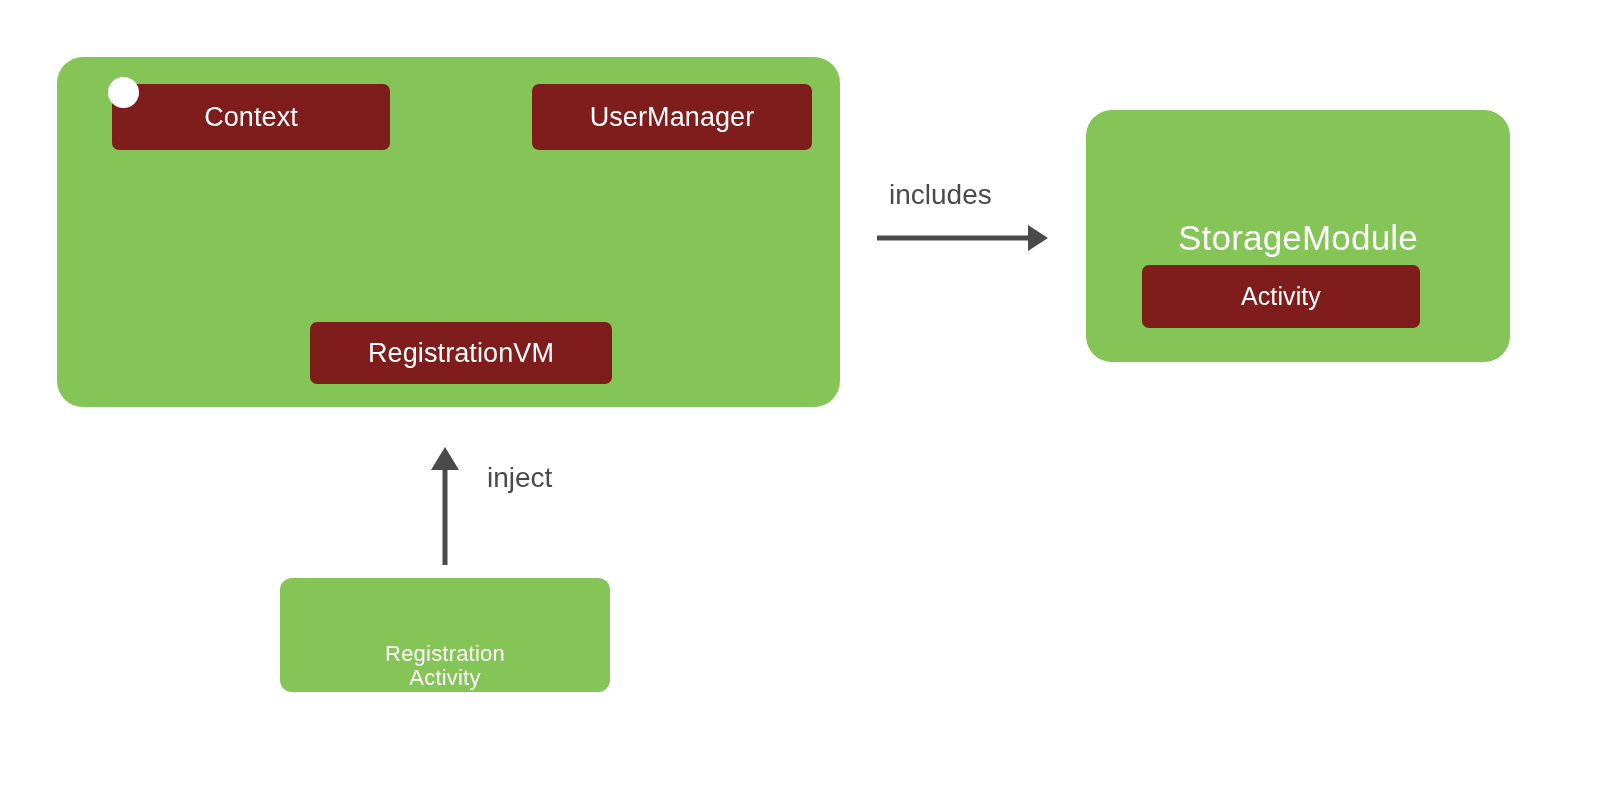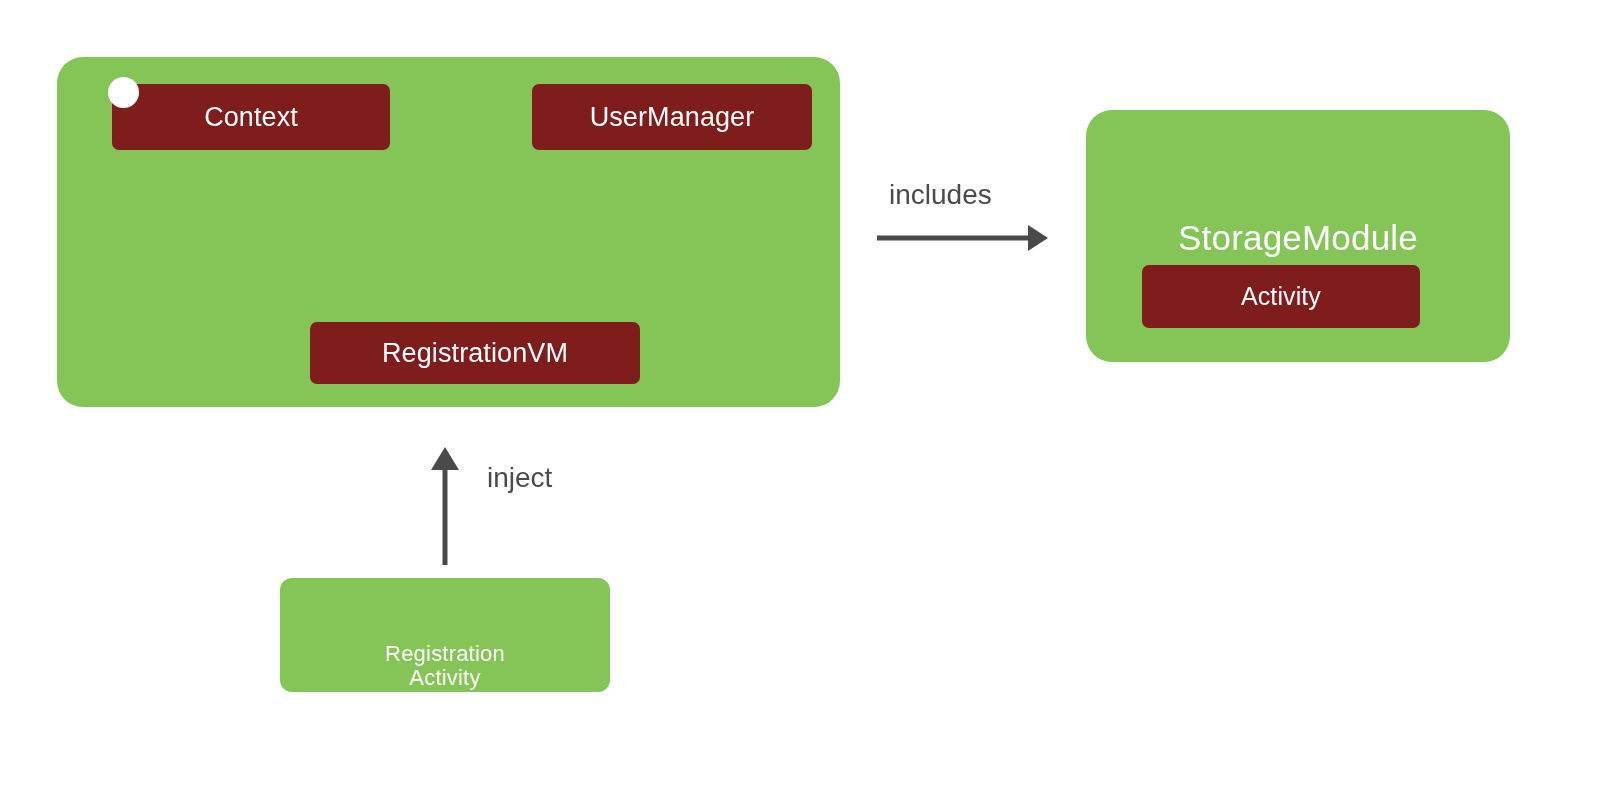--- a/index.html
+++ b/index.html
@@ -75,21 +75,21 @@
   #context-box {
     left: 112px; top: 84px;
     width: 278px; height: 66px;
   }
   #user-manager-box {
     left: 520px; top: 84px;
     width: 280px; height: 66px; margin-left: 12px;
   }
   #registration-vm-box {
     left: 310px; top: 322px;
-    width: 330px; height: 62px;
+    width: 302px; height: 62px;
   }
 
   #storage-module-card {
     left: 1086px; top: 110px;
     width: 424px; height: 252px;
   }
   #storage-module-title {
     left: 1086px; top: 171px;
     width: 424px;
     font-size: 35px;

